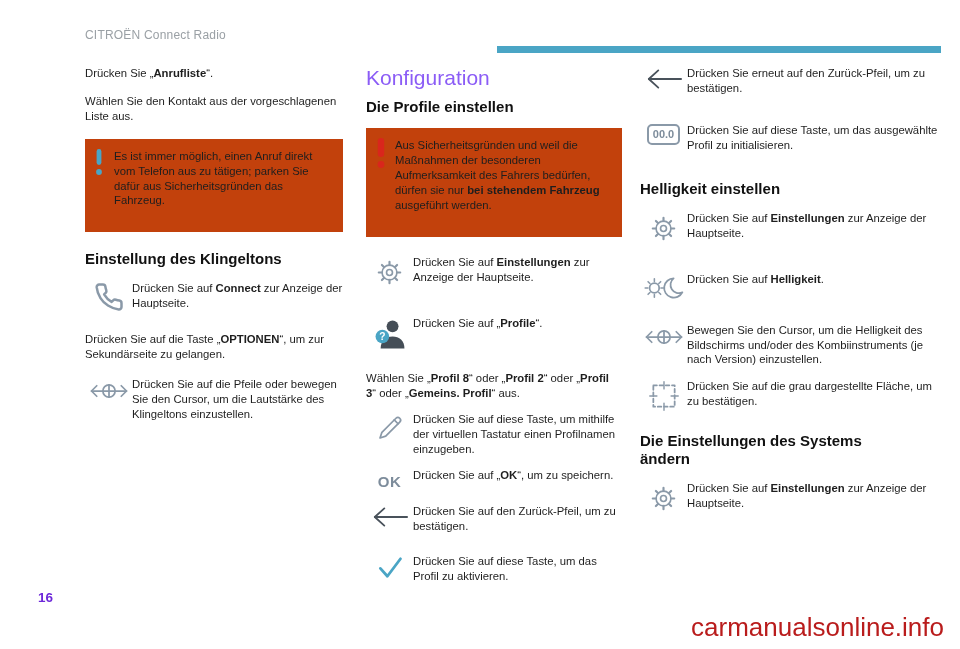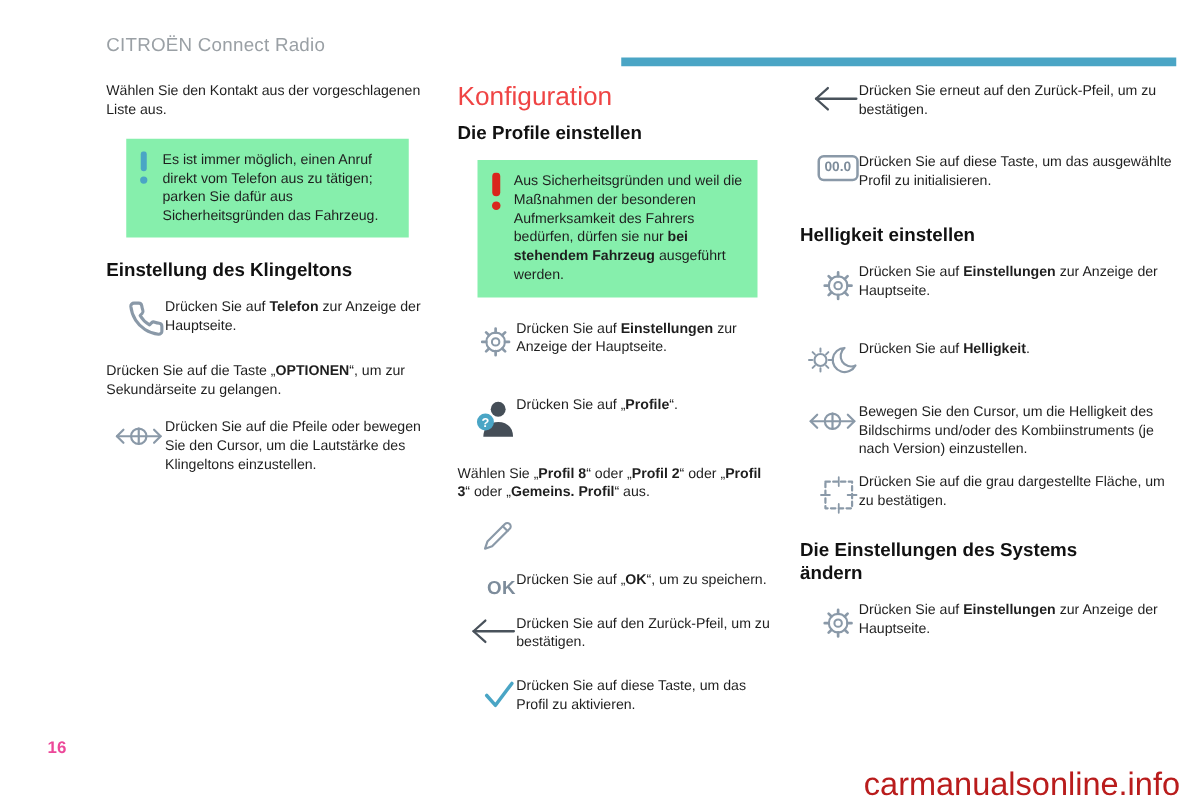--- a/index.html
+++ b/index.html
@@ -1,74 +1,75 @@
 <!DOCTYPE html>
 <html><head>
 <meta charset="utf-8">
 <style>
   html,body{margin:0;padding:0}
   body{
     width:960px;height:649px;position:relative;overflow:hidden;
     background:#ffffff;color:#1e1e1e;
     font-family:"Liberation Sans", sans-serif;
   }
-  .header-label{position:absolute;left:85px;top:28px;font-size:15px;color:#9aa0a5;letter-spacing:.2px}
+  .header-label{position:absolute;left:85px;top:28px;font-size:12px;color:#9aa0a5;letter-spacing:.2px}
   .header-bar{position:absolute;left:497px;top:46px;width:444px;height:7px;background:#4aa5c5}
   .col{position:absolute;top:66px;font-size:11.3px;line-height:1.32;color:#1e1e1e}
   .col1{left:85px;width:258px}
   .col2{left:366px;width:256px}
   .col3{left:640px;width:300px}
   .col p{margin:0 0 13px}
-  .h-section{font-size:21px;font-weight:400;color:#ef4444;margin:0 0 9px;line-height:1.1}
+  .h-section{font-size:21px;font-weight:400;color:#8b5cf6;margin:0 0 9px;line-height:1.1}
   .h-sub{font-size:15px;font-weight:bold;color:#111;margin:0 0 13px;line-height:1.15}
   .h2{font-size:15px;font-weight:bold;color:#111;margin:7px 0 13px;line-height:1.2}
   .h2.narrow{max-width:230px}
-  .note{background:#86efac;position:relative;padding:10px 10px 10px 29px;margin:0 16px 18px}
+  .note{background:#c2410c;position:relative;padding:10px 10px 24px 29px;margin:0 0 18px}
   .note .mark{position:absolute;left:9px;top:10px}
   .note p{margin:0}
   .irow{display:flex;align-items:flex-start}
-  .ic-cell{flex:0 0 47px;display:flex;justify-content:flex-end;padding-top:1px}
+  .ic-cell{flex:0 0 47px;display:flex;justify-content:center;padding-top:1px}
   .irow .txt{flex:1;margin:0}
   .mb-s{margin-bottom:12px}.mb-m{margin-bottom:20px}.mb-l{margin-bottom:27px}
   svg.ic{stroke:#8a99a8;fill:none;stroke-width:2;stroke-linecap:round;stroke-linejoin:round}
   svg.ic-dark{stroke:#49525b;fill:none;stroke-width:1.9;stroke-linecap:round;stroke-linejoin:round}
   .ok-label{font-weight:bold;font-size:15px;color:#7d8c9b;letter-spacing:.5px;padding-top:3px}
   .badge-00{border:2px solid #8a99a8;border-radius:5px;color:#7d8c9b;font-size:11px;font-weight:bold;padding:3px 4px;line-height:1}
-  .pagenum{position:absolute;left:38px;top:590px;font-size:13.5px;font-weight:bold;color:#ec4899}
+  .pagenum{position:absolute;left:38px;top:590px;font-size:13.5px;font-weight:bold;color:#6d28d9}
   .watermark{position:absolute;right:16px;bottom:6px;font-size:26px;color:#b91c1c}
   b{font-weight:bold}
 </style>
 </head>
 <body>
 
 <div class="header-label">CITROËN Connect Radio</div>
 <div class="header-bar"></div>
 
 <div class="col col1">
+  <p><span>Drücken Sie „</span><b>Anrufliste</b><span>“.</span></p>
   <p style="margin-bottom:15px">Wählen Sie den Kontakt aus der vorgeschlagenen Liste aus.</p>
 
   <div class="note">
     <span class="mark">
       <svg width="10" height="27" viewBox="0 0 10 27">
           <rect x="2.6" y="0" width="4.8" height="16" rx="2.4" fill="#4aa5c5"></rect>
           <circle cx="5" cy="23" r="2.9" fill="#4aa5c5"></circle>
         </svg>
     </span>
     <p>Es ist immer möglich, einen Anruf direkt vom Telefon aus zu tätigen; parken Sie dafür aus Sicherheitsgründen das Fahrzeug.</p>
   </div>
 
   <h2 class="h2">Einstellung des Klingeltons</h2>
 
   <div class="irow mb-m">
     <div class="ic-cell">
       <svg class="ic" width="30" height="30" viewBox="0 0 24 24">
           <path d="M22 16.92v3a2 2 0 0 1-2.18 2 19.79 19.79 0 0 1-8.63-3.07 19.5 19.5 0 0 1-6-6A19.79 19.79 0 0 1 2.12 4.11 2 2 0 0 1 4.11 2h3a2 2 0 0 1 2 1.72c.13.96.36 1.9.7 2.81a2 2 0 0 1-.45 2.11L8.09 9.91a16 16 0 0 0 6 6l1.27-1.27a2 2 0 0 1 2.11-.45c.91.34 1.85.57 2.81.7A2 2 0 0 1 22 16.92z"></path>
         </svg>
     </div>
-    <p class="txt"><span>Drücken Sie auf </span><b>Telefon</b><span> zur Anzeige der Hauptseite.</span></p>
+    <p class="txt"><span>Drücken Sie auf </span><b>Connect</b><span> zur Anzeige der Hauptseite.</span></p>
   </div>
 
   <p style="margin-bottom:15px"><span>Drücken Sie auf die Taste „</span><b>OPTIONEN</b><span>“, um zur Sekundärseite zu gelangen.</span></p>
 
 
   <div class="irow">
     <div class="ic-cell">
       <svg class="ic" width="42" height="26" viewBox="0 0 48 28">
         <path d="M4 14h40"></path>
         <path d="M10 8l-6 6 6 6M38 8l6 6-6 6"></path>
@@ -119,20 +120,21 @@
 
   <p style="margin-bottom:11px"><span>Wählen Sie „</span><b>Profil 8</b><span>“ oder „</span><b>Profil 2</b><span>“ oder „</span><b>Profil 3</b><span>“ oder „</span><b>Gemeins. Profil</b><span>“ aus.</span></p>
 
   <div class="irow mb-s">
     <div class="ic-cell">
       <svg class="ic" width="31" height="31" viewBox="0 0 36 36">
         <path d="M7 29l2.2-6.6L25.5 6.1a3.1 3.1 0 0 1 4.4 4.4L13.6 26.8 7 29z"></path>
         <path d="M23.5 8.1l4.4 4.4"></path>
       </svg>
     </div>
+    <p class="txt">Drücken Sie auf diese Taste, um mithilfe der virtuellen Tastatur einen Profilnamen einzugeben.</p>
   </div>
 
   <div class="irow mb-s">
     <div class="ic-cell">
       <div class="ok-label">OK</div>
     </div>
     <p class="txt"><span>Drücken Sie auf „</span><b>OK</b><span>“, um zu speichern.</span></p>
   </div>
 
   <div class="irow mb-m">

